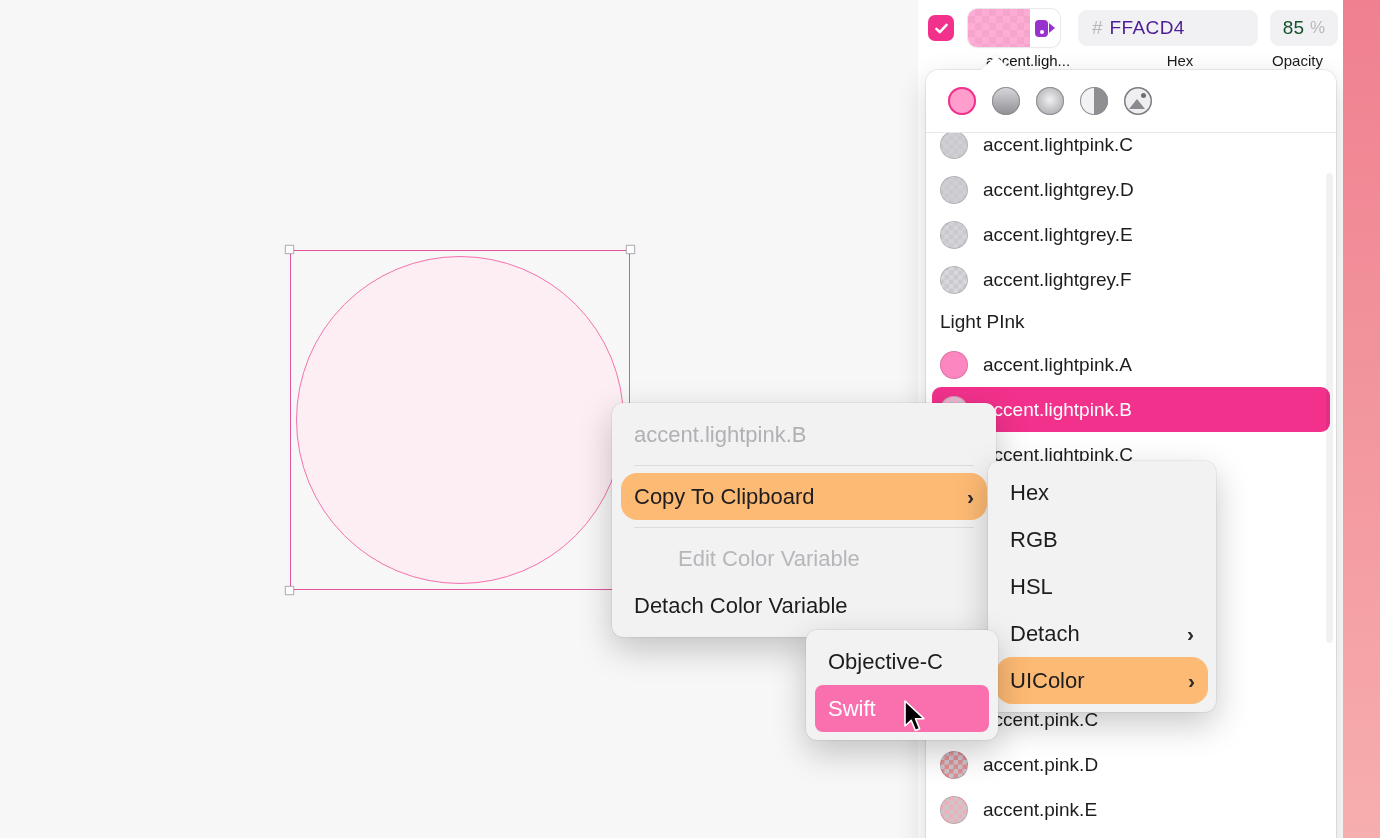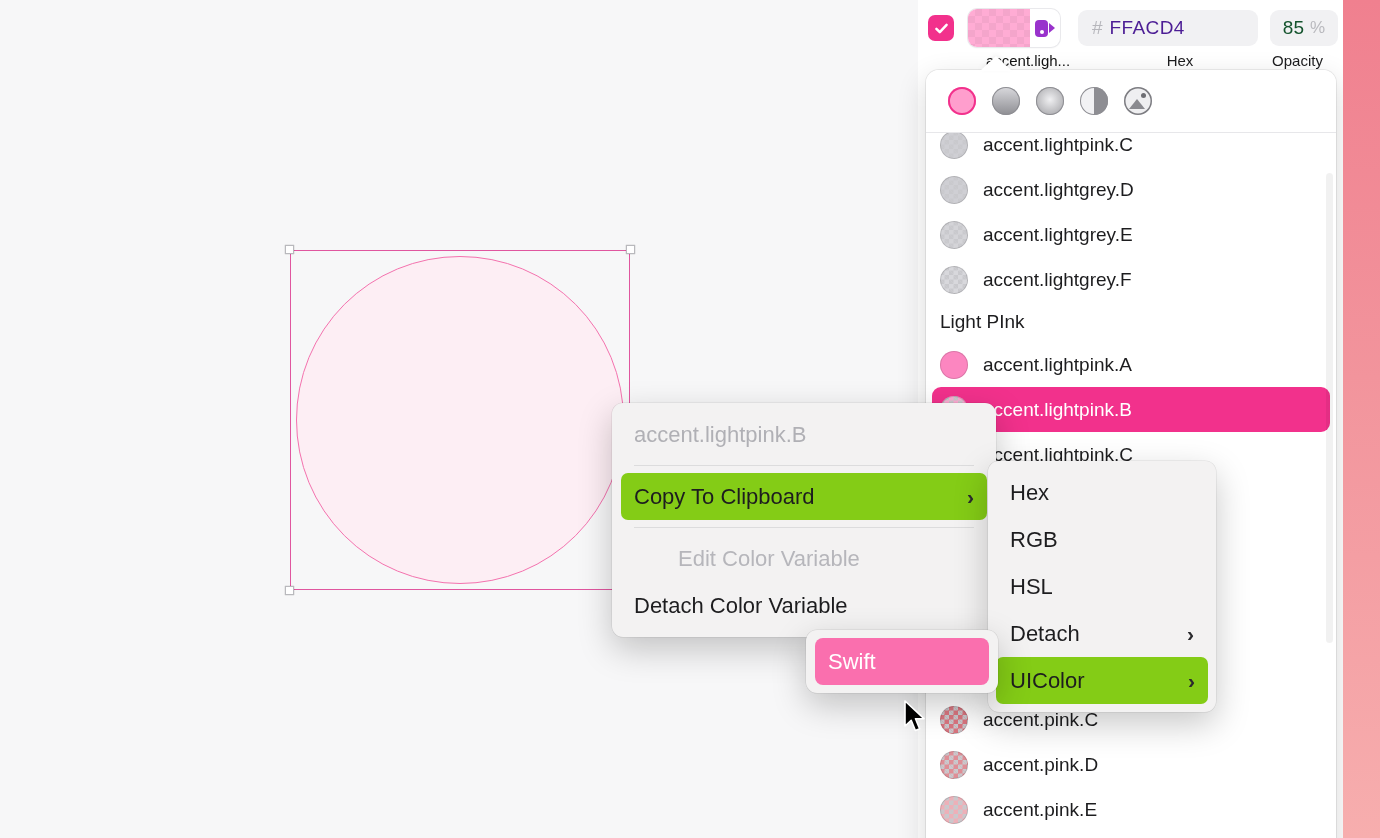--- a/index.html
+++ b/index.html
@@ -267,22 +267,22 @@
     height: 47px;
     display: flex; align-items: center;
     padding: 0 22px;
     font-size: 22px; color: #1d1d1f;
     cursor: pointer;
     position: relative;
   }
   .mi.disabled { color: #b6b6bb; cursor: default; margin-left: 44px; }
   .mi.title    { color: #b0b0b5; cursor: default; font-size: 22px; }
   .mi.hl {
-    background: #84cc16;
-    border-radius: 7px;
+    background: #fdba74;
+    border-radius: 16px;
     margin: 0 9px;
     padding: 0 13px;
   }
   .mi .chev {
     position: absolute; right: 22px; top: 50%;
     transform: translateY(-50%);
     font-size: 21px; font-weight: bold; color: #2b2b2e;
   }
   .mi.hl .chev { right: 13px; }
   .sep { height: 1px; background: #dcdcdd; margin: 7px 22px; }
@@ -465,20 +465,23 @@
       <span>Detach</span>
       <span class="chev">›</span>
     </div>
     <div class="mi hl">
       <span>UIColor</span>
       <span class="chev">›</span>
     </div>
   </div>
 
   <div class="ctx-menu" id="menu-lang">
+    <div class="mi">
+      <span>Objective-C</span>
+    </div>
     <div class="mi pink">
       <span>Swift</span>
     </div>
   </div>
 
   <svg class="cursor" width="26" height="36" viewBox="0 0 26 36">
     <path d="M2 1 L2 26 L8.2 20.3 L12.4 30.5 L16.6 28.7 L12.5 18.8 L21 18.6 Z" fill="#000" stroke="#fff" stroke-width="1.6" stroke-linejoin="round"></path>
   </svg>
 
 </div>

